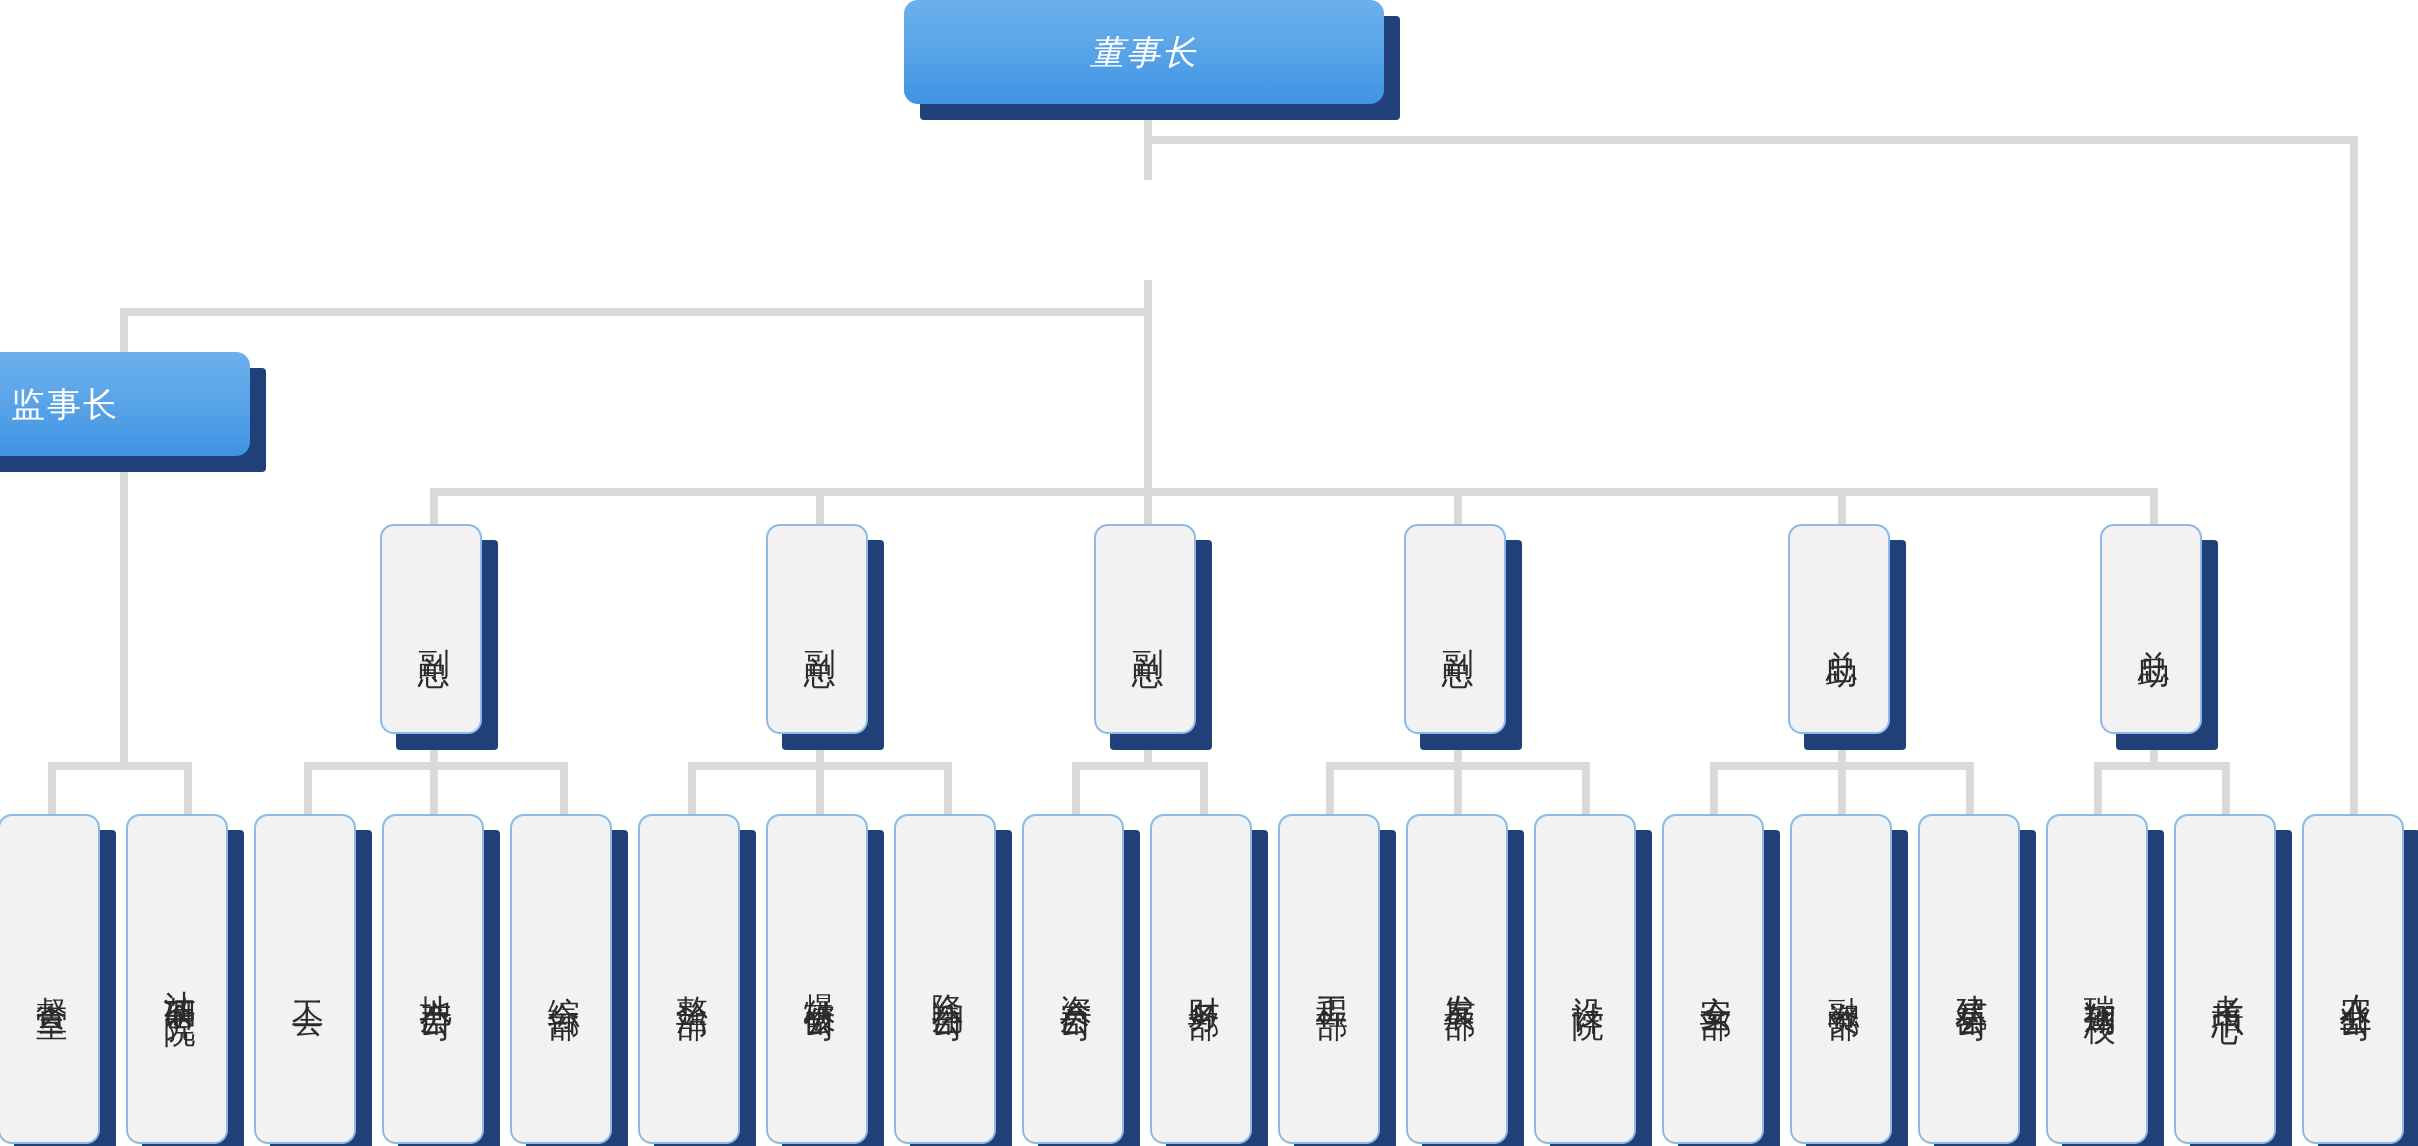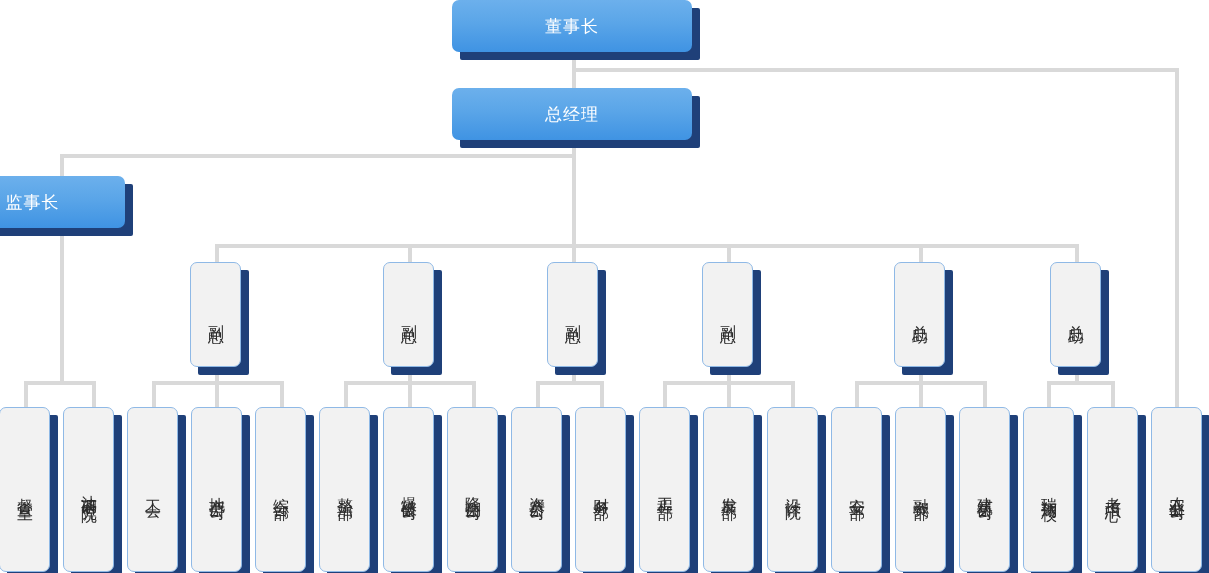--- a/index.html
+++ b/index.html
@@ -99,33 +99,27 @@
   <div class="ln h" style="left:855px;top:381px;width:132px;"></div>
   <div class="ln v" style="left:855px;top:381px;height:27px;"></div>
   <div class="ln v" style="left:919px;top:381px;height:27px;"></div>
   <div class="ln v" style="left:983px;top:381px;height:27px;"></div>
 
   <div class="ln v" style="left:1075px;top:367px;height:14px;"></div>
   <div class="ln h" style="left:1047px;top:381px;width:68px;"></div>
   <div class="ln v" style="left:1047px;top:381px;height:27px;"></div>
   <div class="ln v" style="left:1111px;top:381px;height:27px;"></div>
 
-  <div class="exec" style="left:452px;top:0px;width:240px;height:52px;">
+  <div class="exec" style="left:452px;top:0px;width:240px;height:52px;font-style:italic;">
     <div class="shadow"></div>
     <div class="face">
       <span>董事长</span>
     </div>
   </div>
 
-  <div class="exec" style="left:452px;top:88px;width:240px;height:52px;">
-    <div class="shadow"></div>
-    <div class="face">
-      <span>总经理</span>
-    </div>
-  </div>
 
   <div class="exec" style="left:-60px;top:176px;width:185px;height:52px;">
     <div class="shadow"></div>
     <div class="face">
       <span>监事长</span>
     </div>
   </div>
 
   <div class="node" style="left:190px;top:262px;width:51px;height:105px;">
     <div class="shadow"></div>

